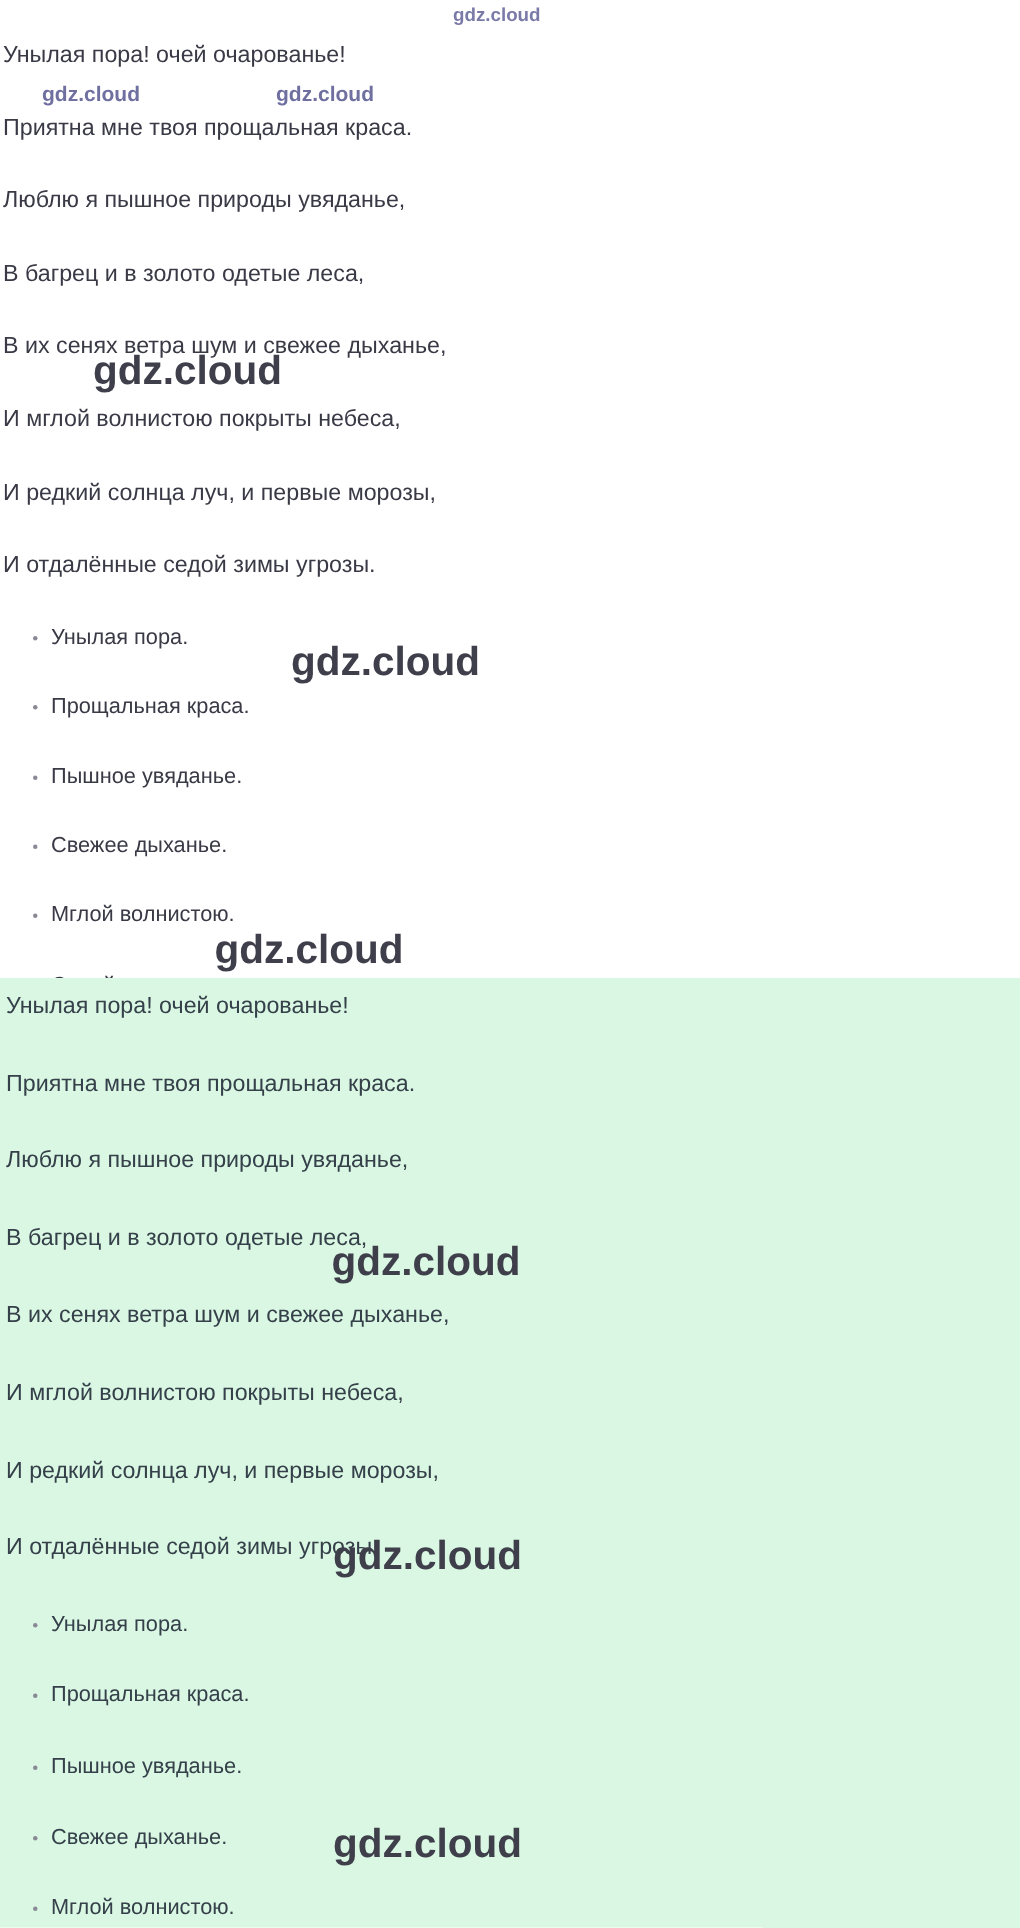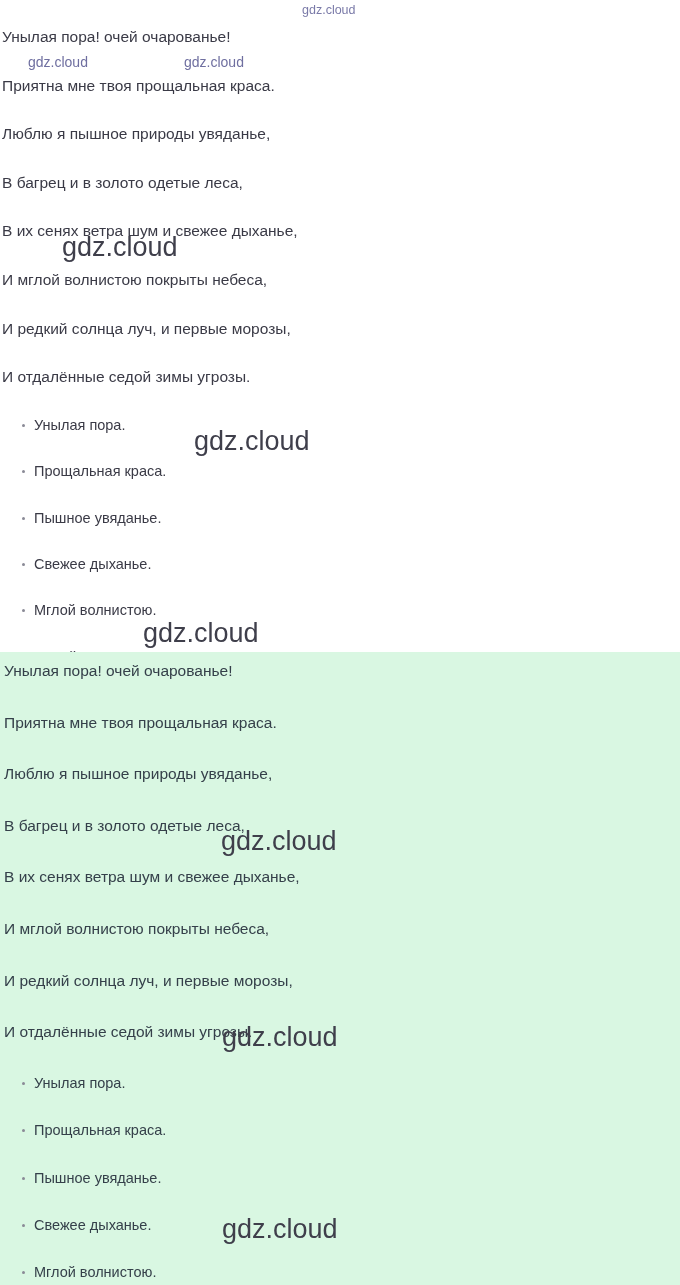--- a/index.html
+++ b/index.html
@@ -74,20 +74,21 @@
     color: #35404a;
     margin-bottom: 30px;
   }
   
   .wm {
     position: absolute;
     color: #4b4b57;
     font-family: "Liberation Sans", sans-serif;
     pointer-events: none;
     white-space: nowrap;
+    font-weight: bold;
   }
   .wm-small {
     font-size: 14px;
     color: #6f6fa0;
   }
   .wm-tiny {
     font-size: 12.5px;
     color: #7a7aa8;
   }
   .wm-big {

